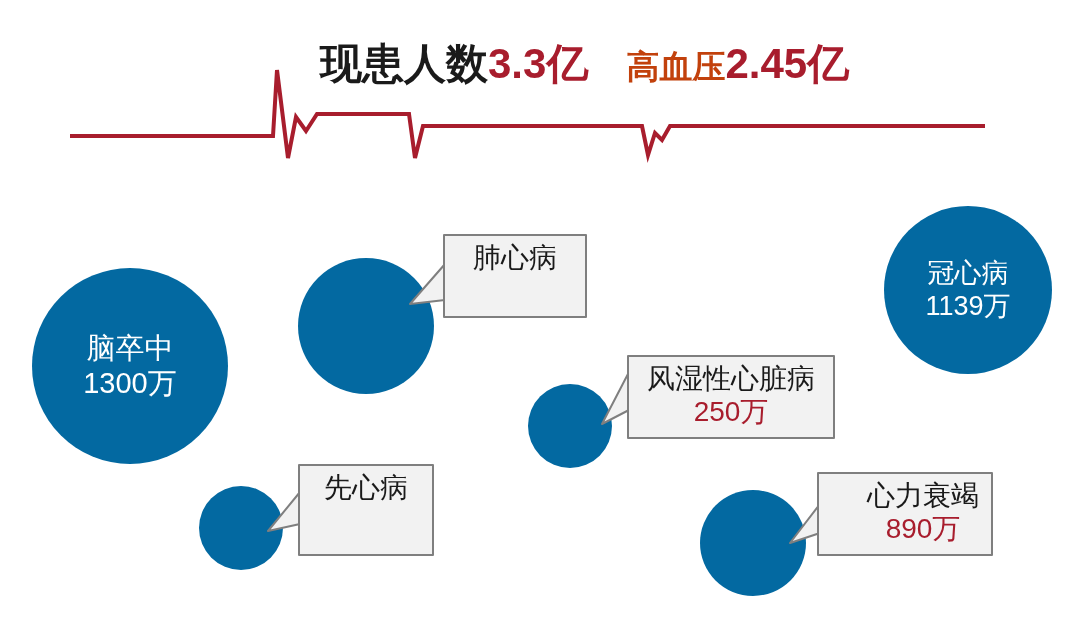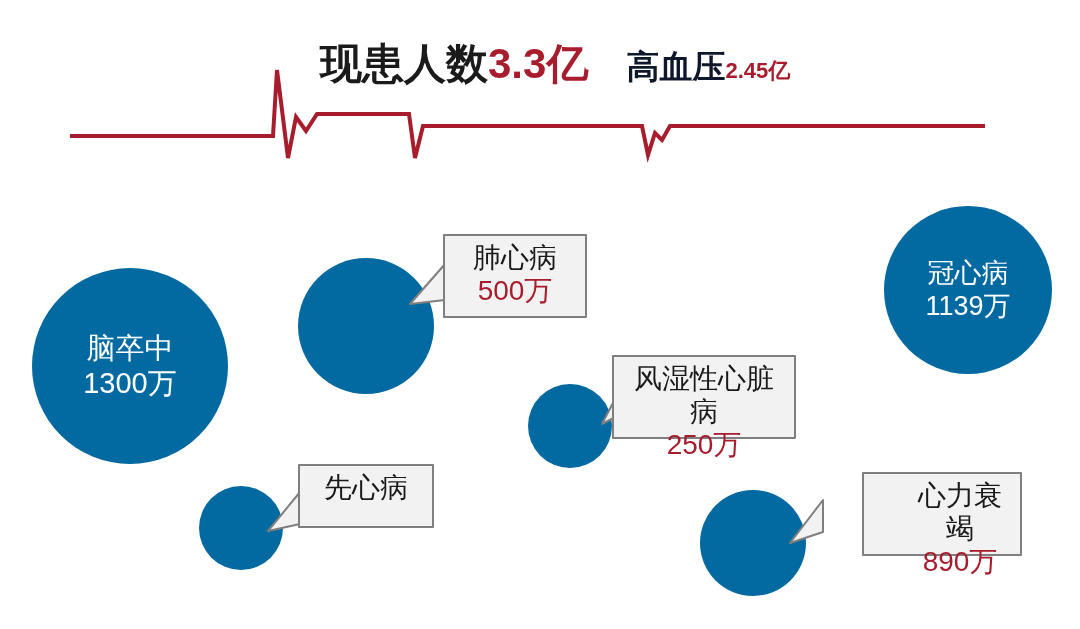--- a/index.html
+++ b/index.html
@@ -40,24 +40,24 @@
     font-size: 42px;
     color: #a81d2d;
     vertical-align: baseline;
   }
   .title-sub-wrap {
     display: inline-block;
     margin-left: 38px;
   }
   .title-sub {
     font-size: 33px;
-    color: #0f172a;
+    color: #c2410c;
   }
   .title-sub-num {
-    font-size: 22px;
+    font-size: 42px;
     color: #a81d2d;
   }
 
   
   .ecg-line {
     position: absolute;
     top: 55px;
     left: 70px;
     width: 930px;
     height: 115px;
@@ -112,23 +112,23 @@
     font-size: 28px;
     color: #1a1a1a;
   }
   .callout .c-val {
     display: block;
     font-size: 28px;
     color: #a81d2d;
   }
 
   #callout-pulmonary    { left: 443px; top: 234px; width: 144px; height: 84px; }
-  #callout-rheumatic    { left: 612px; top: 355px; width: 184px; height: 84px; }
-  #callout-congenital   { left: 298px; top: 464px; width: 136px; height: 64px; }
-  #callout-heartfailure { left: 862px; top: 472px; width: 160px; height: 84px; padding-left: 48px; }
+  #callout-rheumatic    { left: 627px; top: 355px; width: 208px; height: 84px; }
+  #callout-congenital   { left: 298px; top: 464px; width: 136px; height: 92px; }
+  #callout-heartfailure { left: 817px; top: 472px; width: 176px; height: 84px; padding-left: 48px; }
 
   
   .tail-layer {
     position: absolute;
     left: 0; top: 0;
     width: 1080px; height: 629px;
     pointer-events: none;
     z-index: 2;
   }
 </style>
@@ -171,21 +171,20 @@
       <span class="b-val">1139万</span>
     </div>
   </div>
 
   <div class="bubble" id="bubble-rheumatic"></div>
   <div class="bubble" id="bubble-congenital"></div>
   <div class="bubble" id="bubble-heartfailure"></div>
 
   <div class="callout" id="callout-pulmonary">
     <span class="c-name">肺心病</span>
-    <span class="c-val">500万</span>
   </div>
 
   <div class="callout" id="callout-rheumatic">
     <span class="c-name">风湿性心脏病</span>
     <span class="c-val">250万</span>
   </div>
 
   <div class="callout" id="callout-congenital">
     <span class="c-name">先心病</span>
   </div>

